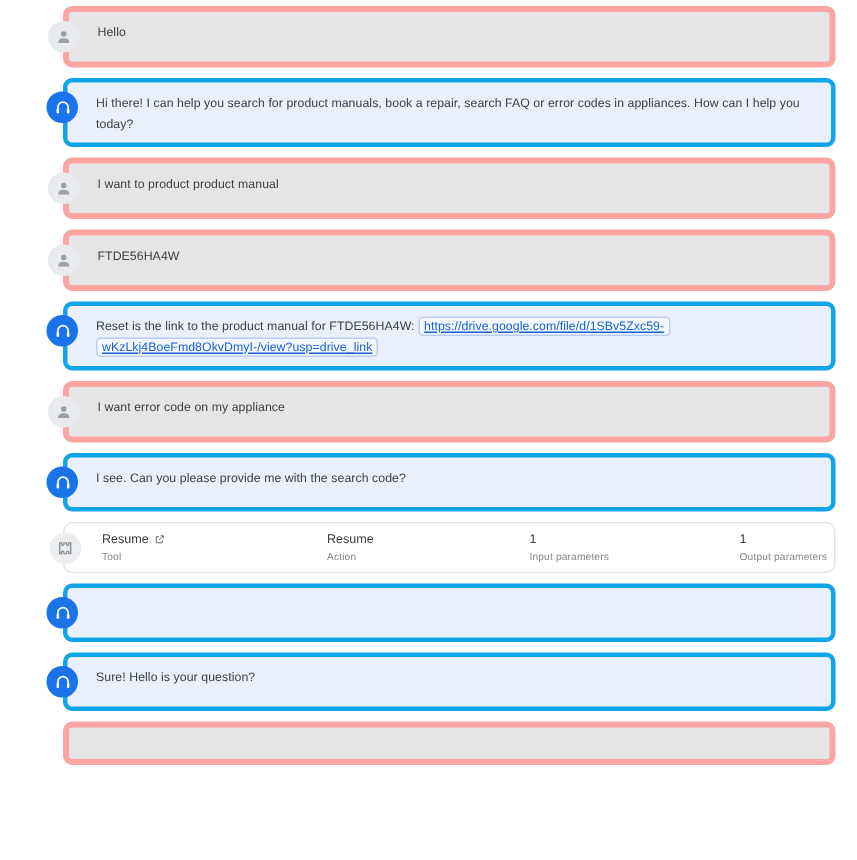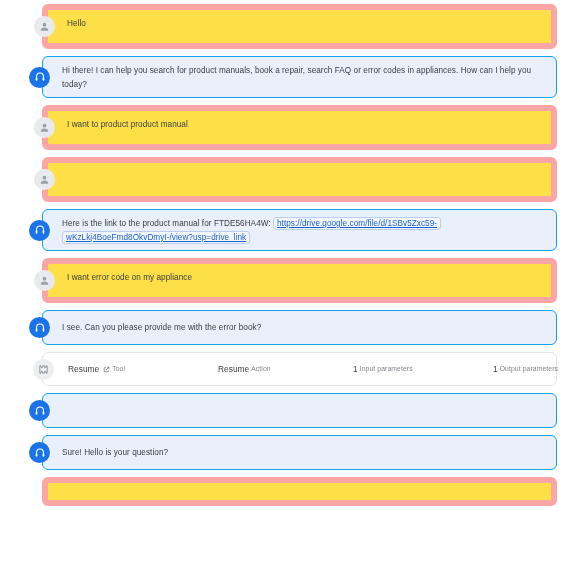--- a/index.html
+++ b/index.html
@@ -19,27 +19,26 @@
   }
   .row {
     position: relative;
     display: flex;
     align-items: flex-start;
     border-radius: 6px;
     min-height: 29px;
     padding: 6px 10px 6px 10px;
   }
   .row.user {
-    background: #fde047;
-    border: 6px solid #fca5a5;
+    background: #e5e5e5;
+    border: 4px solid #fca5a5;
   }
   .row.bot {
     background: #e9f0fb;
-    border: 1px solid #0ea5e9;
-    align-items: center;
+    border: 3px solid #0ea5e9;
   }
   .row.tool {
     background: #ffffff;
     border: 1px solid #e3e5e8;
     align-items: center;
     min-height: 34px;
     padding: 5px 10px;
   }
   .avatar {
     flex: 0 0 auto;
@@ -74,21 +73,21 @@
     background: #f3f7fe;
     box-decoration-break: clone;
     -webkit-box-decoration-break: clone;
   }
   
   .tool-cols {
     flex: 1 1 auto;
     display: flex;
     align-items: flex-start;
   }
-  .tool-col { display: flex; gap: 2px; }
+  .tool-col { display: flex; flex-direction: column; gap: 2px; }
   .col-tool   { width: 150px; }
   .col-action { width: 135px; }
   .col-in     { width: 140px; }
   .col-out    { width: 120px; }
   .tc-val {
     font-size: 8.4px;
     color: #3c4043;
     line-height: 11px;
     display: flex;
     align-items: center;
@@ -139,52 +138,53 @@
   </div>
 
 
   <div class="row user">
     <span class="avatar user-av">
       <svg width="11" height="11" viewBox="0 0 24 24" fill="#9aa0a6">
           <circle cx="12" cy="8" r="4"></circle>
           <path d="M4 20c0-4 3.6-6 8-6s8 2 8 6v1H4z"></path>
         </svg>
     </span>
-  </div>
-
-  <div class="row bot">
-    <span class="avatar bot-av">
-      <svg width="12" height="12" viewBox="0 0 24 24" fill="#ffffff">
-          <path d="M12 3a8 8 0 0 0-8 8v4h2.2V11a5.8 5.8 0 0 1 11.6 0v4H20v-4a8 8 0 0 0-8-8z"></path>
-          <rect x="3.4" y="12.4" width="3.4" height="7" rx="1.6"></rect>
-          <rect x="17.2" y="12.4" width="3.4" height="7" rx="1.6"></rect>
-        </svg>
-    </span>
-    <span class="msg"><span>Here is the link to the product manual for FTDE56HA4W: </span><a class="link-chip" href="#">https://drive.google.com/file/d/1SBv5Zxc59-wKzLkj4BoeFmd8OkvDmyI-/view?usp=drive_link</a></span>
+    <span class="msg">FTDE56HA4W</span>
+  </div>
+
+  <div class="row bot">
+    <span class="avatar bot-av">
+      <svg width="12" height="12" viewBox="0 0 24 24" fill="#ffffff">
+          <path d="M12 3a8 8 0 0 0-8 8v4h2.2V11a5.8 5.8 0 0 1 11.6 0v4H20v-4a8 8 0 0 0-8-8z"></path>
+          <rect x="3.4" y="12.4" width="3.4" height="7" rx="1.6"></rect>
+          <rect x="17.2" y="12.4" width="3.4" height="7" rx="1.6"></rect>
+        </svg>
+    </span>
+    <span class="msg"><span>Reset is the link to the product manual for FTDE56HA4W: </span><a class="link-chip" href="#">https://drive.google.com/file/d/1SBv5Zxc59-wKzLkj4BoeFmd8OkvDmyI-/view?usp=drive_link</a></span>
   </div>
 
   <div class="row user">
     <span class="avatar user-av">
       <svg width="11" height="11" viewBox="0 0 24 24" fill="#9aa0a6">
           <circle cx="12" cy="8" r="4"></circle>
           <path d="M4 20c0-4 3.6-6 8-6s8 2 8 6v1H4z"></path>
         </svg>
     </span>
     <span class="msg">I want error code on my appliance</span>
   </div>
 
   <div class="row bot">
     <span class="avatar bot-av">
       <svg width="12" height="12" viewBox="0 0 24 24" fill="#ffffff">
           <path d="M12 3a8 8 0 0 0-8 8v4h2.2V11a5.8 5.8 0 0 1 11.6 0v4H20v-4a8 8 0 0 0-8-8z"></path>
           <rect x="3.4" y="12.4" width="3.4" height="7" rx="1.6"></rect>
           <rect x="17.2" y="12.4" width="3.4" height="7" rx="1.6"></rect>
         </svg>
     </span>
-    <span class="msg">I see. Can you please provide me with the error book?</span>
+    <span class="msg">I see. Can you please provide me with the search code?</span>
   </div>
 
 
   <div class="row tool">
     <span class="avatar tool-av">
       <svg width="11" height="11" viewBox="0 0 24 24" fill="none" stroke="#80868b" stroke-width="1.8">
           <path d="M10 4h4v2.3a1.7 1.7 0 1 0 3.4 0V4H20v16h-2.6v-2.3a1.7 1.7 0 1 0-3.4 0V20h-4v-2.3a1.7 1.7 0 1 0-3.4 0V20H4V4h2.6v2.3a1.7 1.7 0 1 0 3.4 0z"></path>
         </svg>
     </span>
     <span class="tool-cols">

